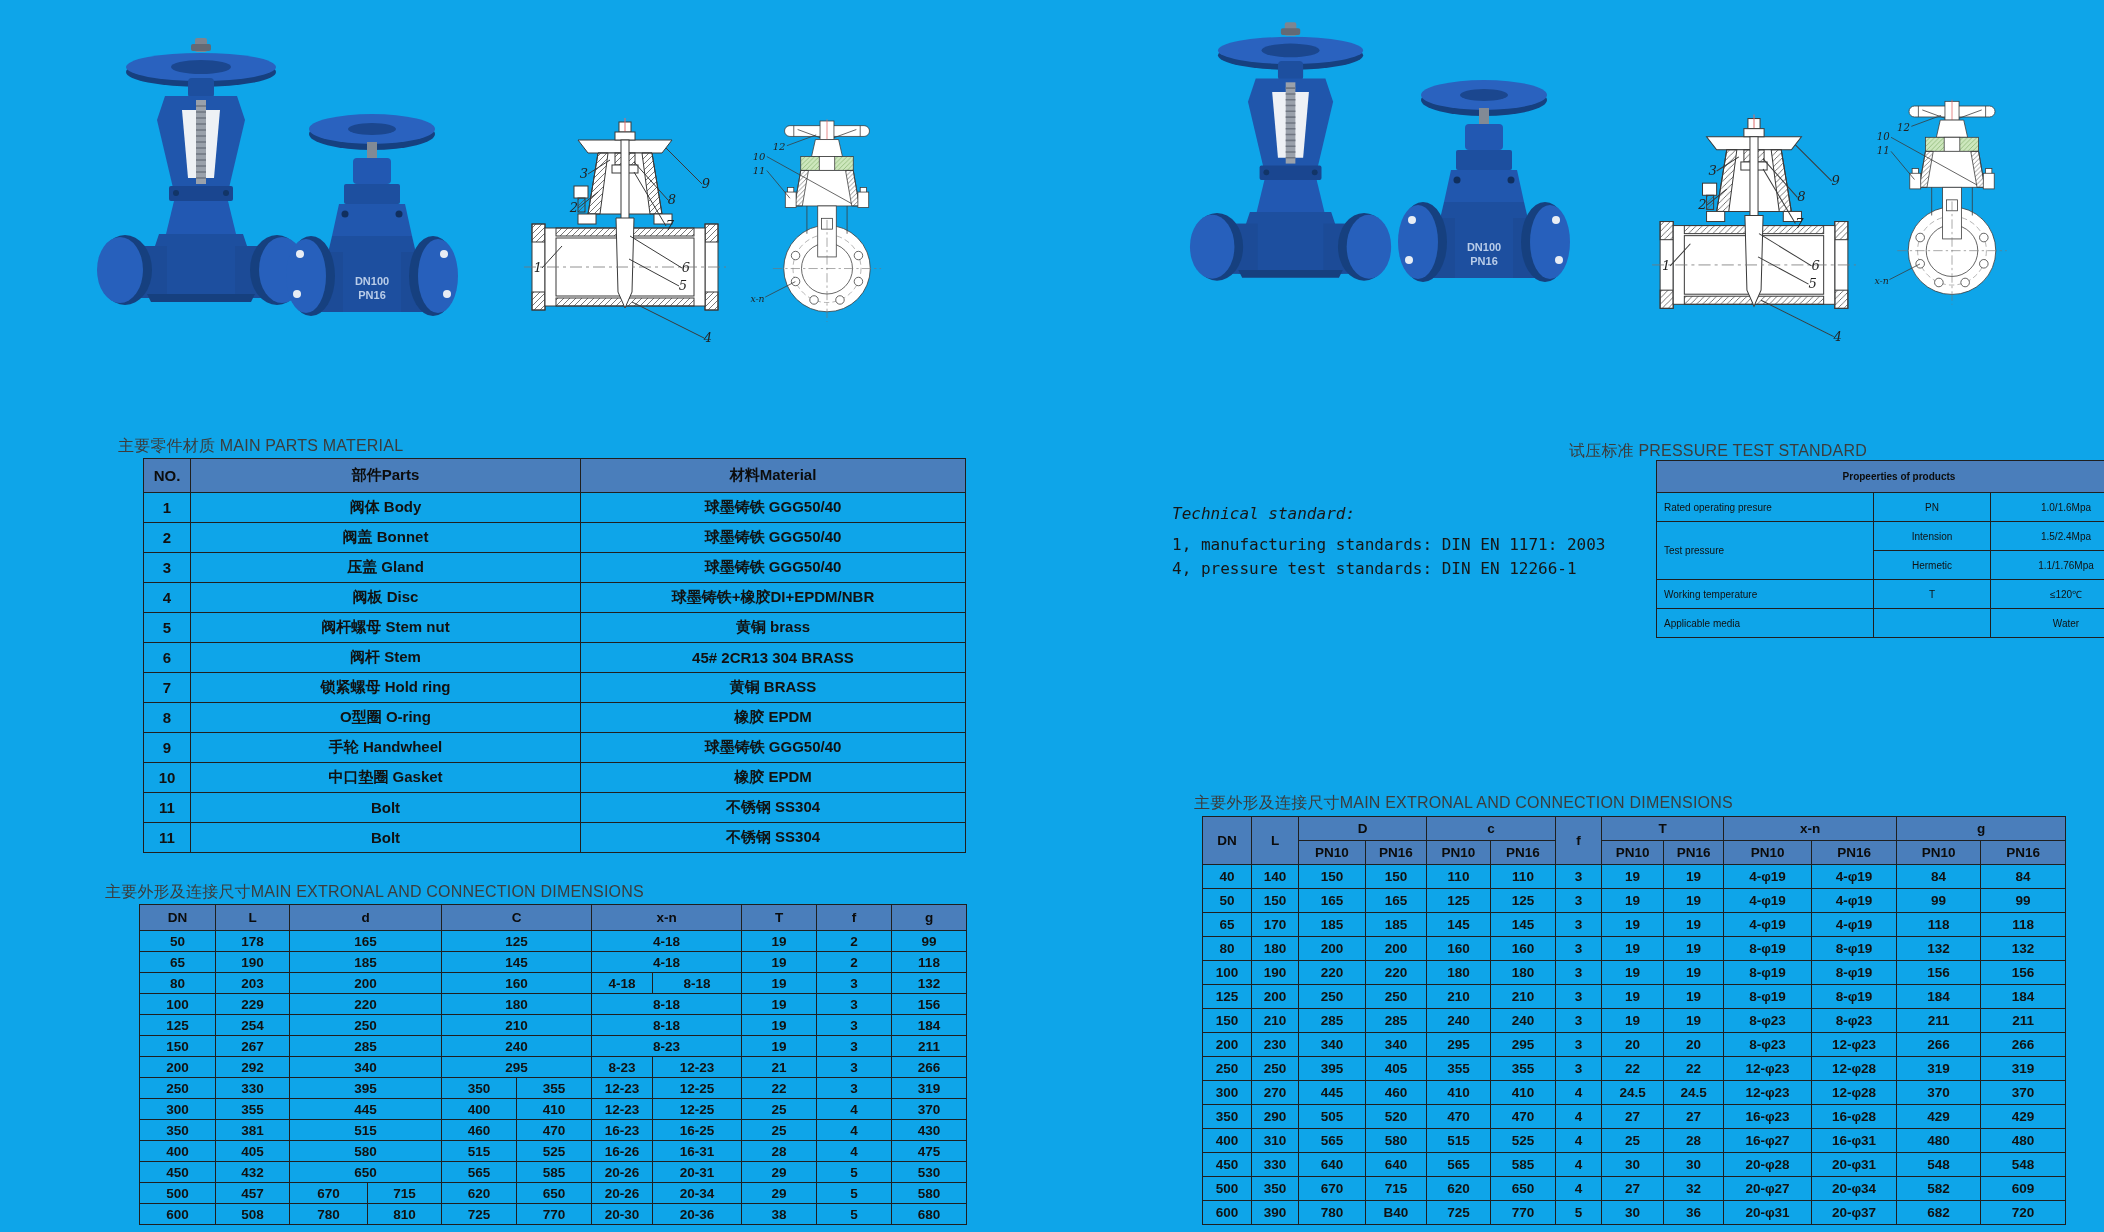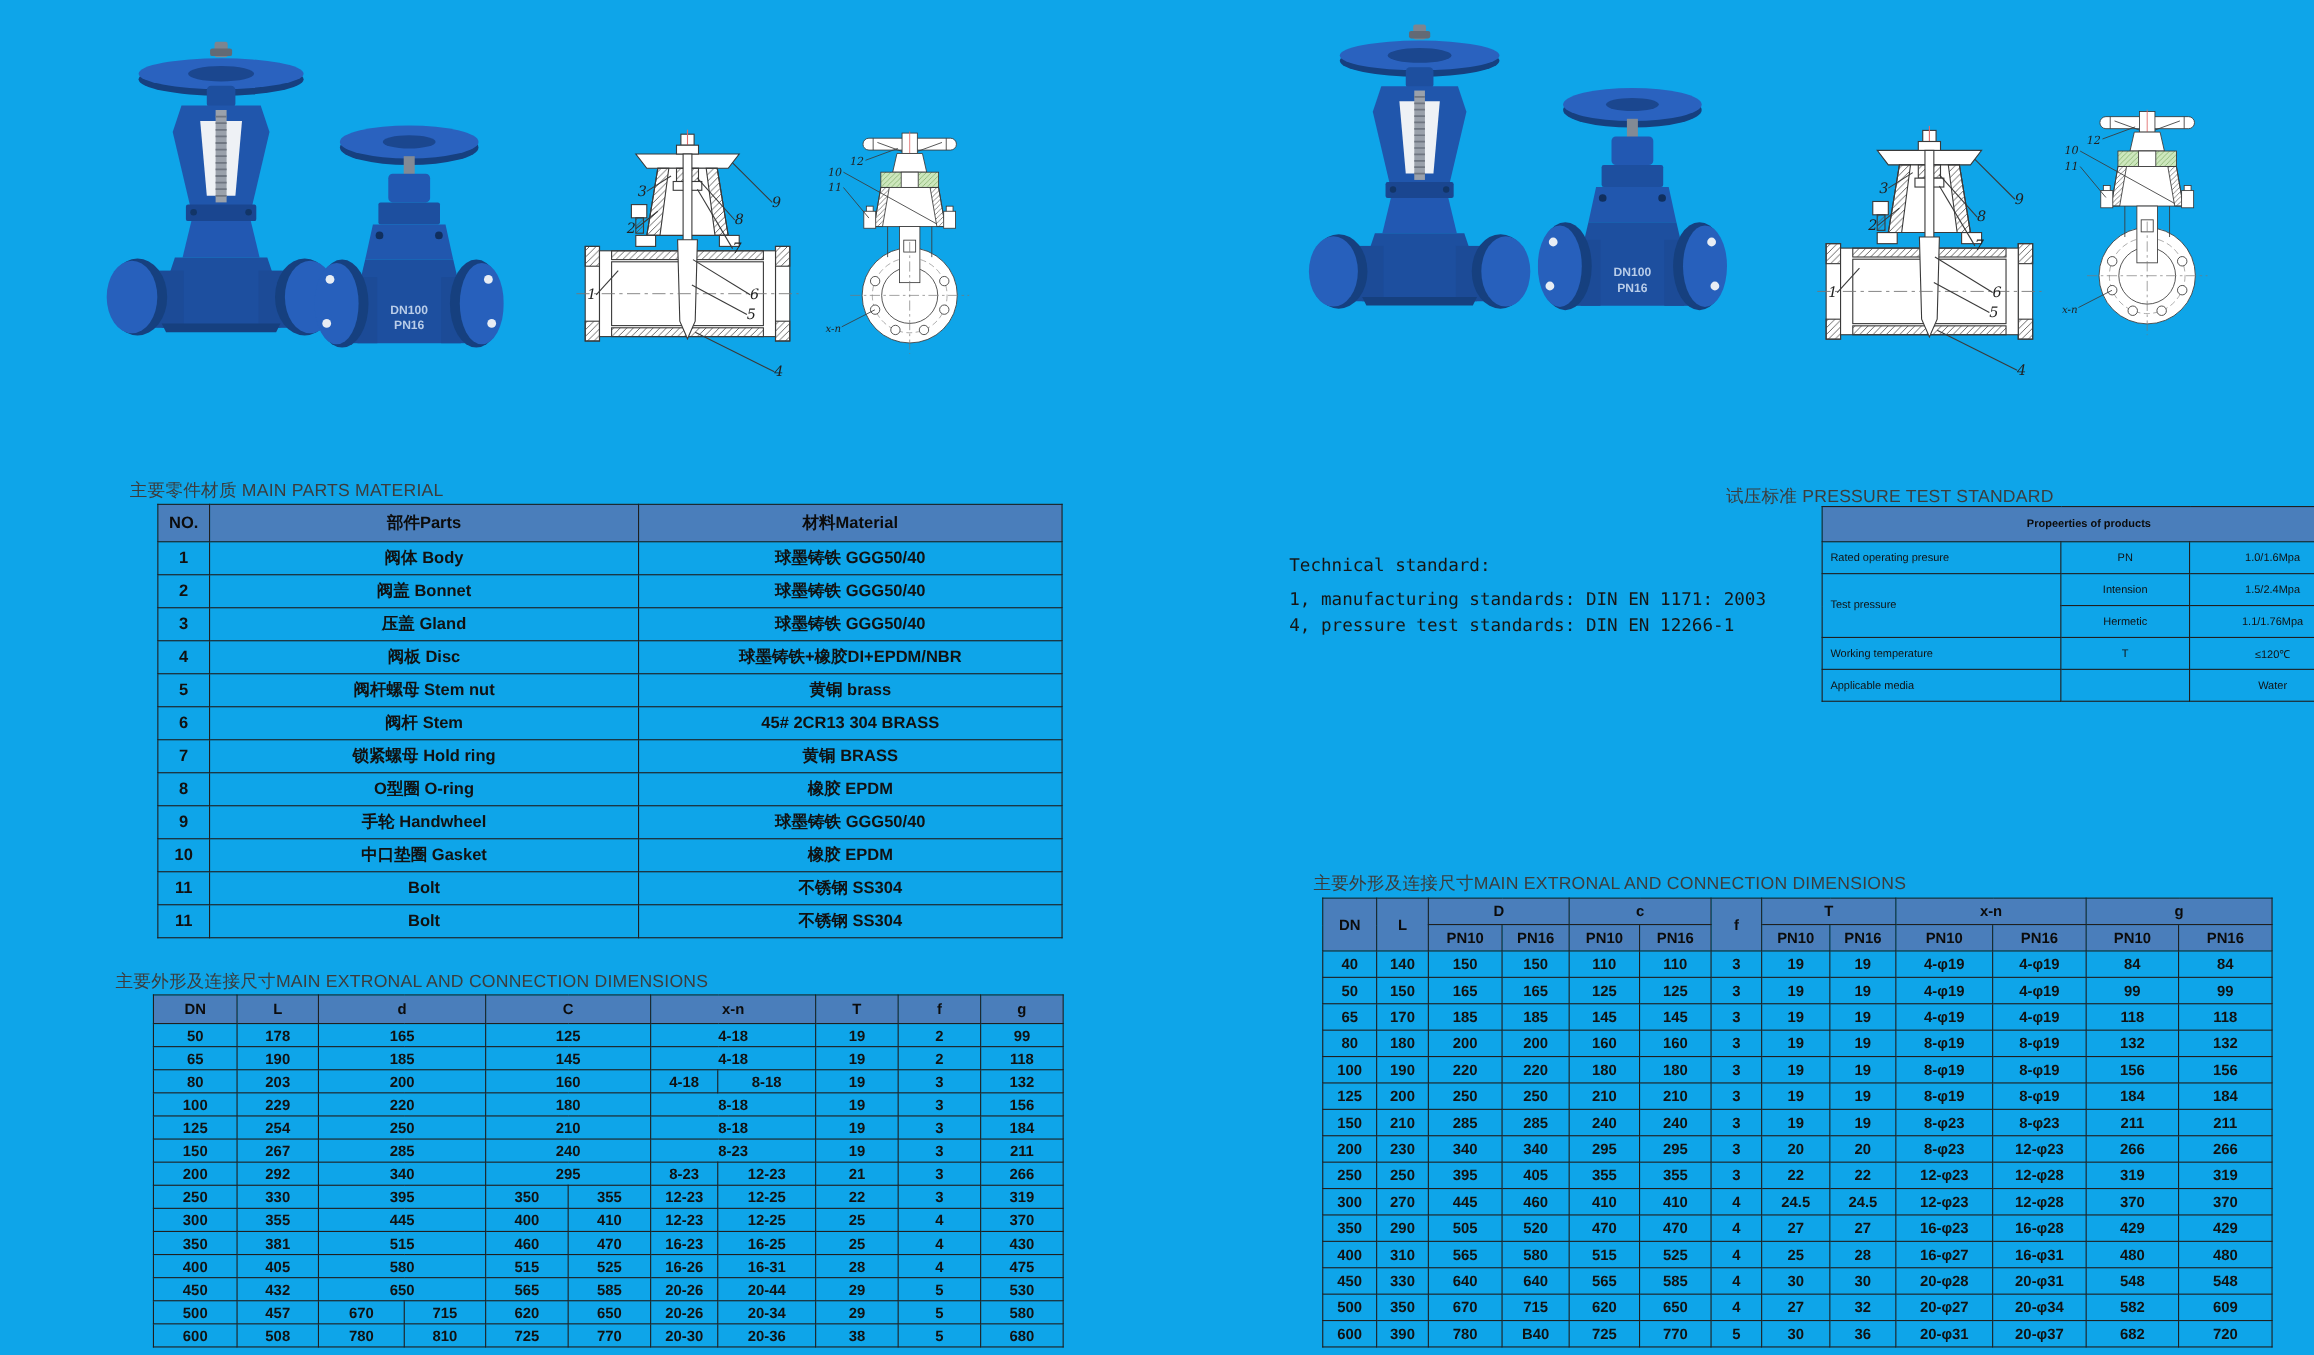--- a/index.html
+++ b/index.html
@@ -25,21 +25,21 @@
   .props thead tr{height:32px;}
   .props tbody tr{height:29px;margin-top:40px;}
   .props td.lbl{text-align:left;padding-left:7px;}
   
   .rdims{left:1202px;top:816px;width:863px;font-size:13.5px;font-weight:bold;}
   .rdims thead tr{height:24px;}
   .rdims tbody tr{height:24px;}
   
   .tech{position:absolute;left:1172px;top:502px;font-family:"DejaVu Sans Mono",monospace;
         font-size:16px;color:#161616;line-height:24.5px;white-space:nowrap;}
-  .tech .t0{margin-bottom:6px;}
+  .tech .t0{margin-bottom:6px;font-style:italic;}
   .fig{position:absolute;}
   .hidden-defs{position:absolute;width:0;height:0;}
 </style>
 </head>
 <body>
 
 <div class="page">
 
   <svg class="hidden-defs" aria-hidden="true">
     <defs>
@@ -449,21 +449,21 @@
           <td>4</td>
           <td>475</td>
         </tr>
         <tr>
           <td>450</td>
           <td>432</td>
           <td colspan="2">650</td>
           <td>565</td>
           <td>585</td>
           <td>20-26</td>
-          <td>20-44</td>
+          <td>20-31</td>
           <td>29</td>
           <td>5</td>
           <td>530</td>
         </tr>
         <tr>
           <td>500</td>
           <td>457</td>
           <td>670</td>
           <td>715</td>
           <td>620</td>

